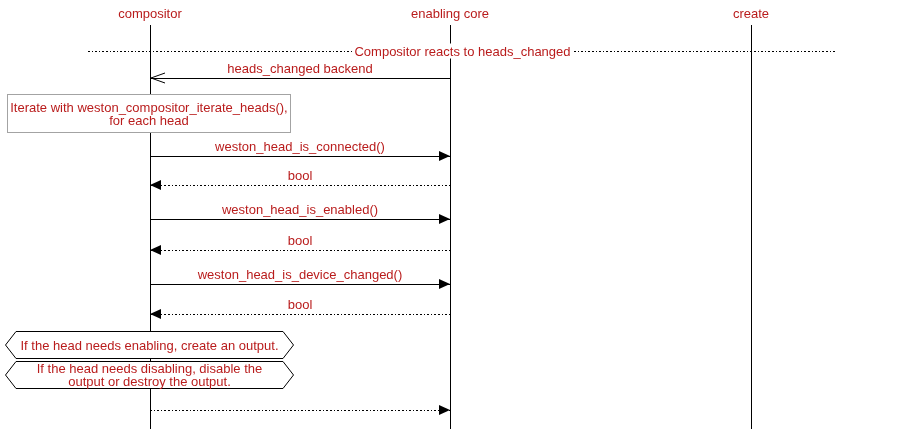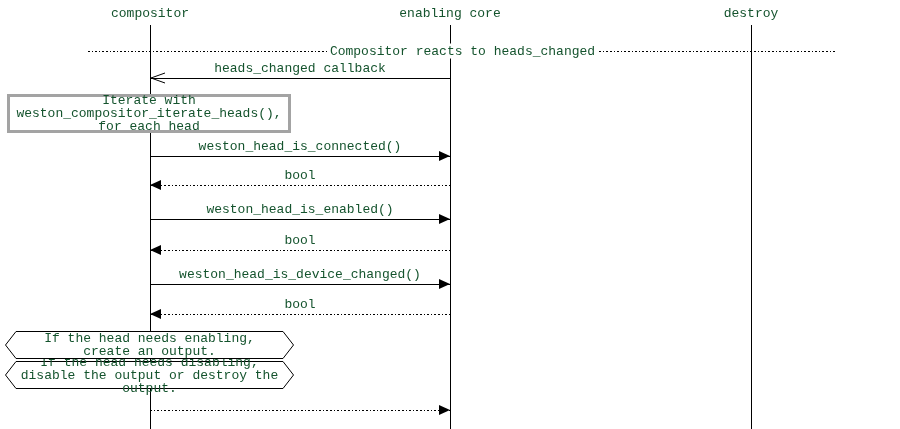--- a/index.html
+++ b/index.html
@@ -1,22 +1,22 @@
 <!DOCTYPE html>
 <html><head>
 <meta charset="utf-8">
 <style>
   html, body { margin: 0; padding: 0; background: #ffffff; }
   .canvas {
     position: relative;
     width: 900px; height: 429px;
     background: #ffffff;
-    font-family: Liberation Mono, monospace;
+    font-family: Liberation Sans, sans-serif;
     font-size: 13px;
-    color: #14532d;
+    color: #b91c1c;
     overflow: hidden;
   }
   
   .lifeline {
     position: absolute; top: 25px; height: 404px; width: 1px;
     background: #000; z-index: 1;
   }
   .lifeline-label {
     position: absolute; top: 6px; transform: translateX(-50%);
     white-space: nowrap; z-index: 2;
@@ -47,21 +47,21 @@
   }
   .arrow-filled-left {
     position: absolute; left: 0; top: -5px; width: 0; height: 0;
     border-top: 5px solid transparent; border-bottom: 5px solid transparent;
     border-right: 11px solid #000;
   }
   .arrow-open-left { position: absolute; left: 0; top: -6px; }
   
   .note-rect {
     position: absolute; left: 7px; top: 94px; width: 284px; height: 39px;
-    border: 3px solid #a3a3a3; background: #ffffff; z-index: 4;
+    border: 1px solid #a3a3a3; background: #ffffff; z-index: 4;
     display: flex; align-items: center; justify-content: center;
     text-align: center; line-height: 13px; padding: 0 2px; box-sizing: border-box;
   }
   .note-hex { position: absolute; left: 5px; width: 289px; height: 28px; z-index: 4; }
   .note-hex svg { position: absolute; left: 0; top: 0; }
   .note-hex .hex-text {
     position: absolute; left: 0; top: 0; right: 0; bottom: 0;
     display: flex; align-items: center; justify-content: center;
     text-align: center; line-height: 13px; padding: 0 14px;
   }
@@ -72,28 +72,28 @@
 <body>
 
 <div class="canvas">
 
   <div class="lifeline" style="left:150px"></div>
   <div class="lifeline" style="left:450px"></div>
   <div class="lifeline" style="left:751px"></div>
 
   <div class="lifeline-label" style="left:150px">compositor</div>
   <div class="lifeline-label" style="left:450px">enabling core</div>
-  <div class="lifeline-label" style="left:751px">destroy</div>
+  <div class="lifeline-label" style="left:751px">create</div>
 
   <div class="title-row">
     <span class="title-label">Compositor reacts to heads_changed</span>
   </div>
 
   <div class="msg" style="top:78px">
-    <div class="msg-label">heads_changed callback</div>
+    <div class="msg-label">heads_changed backend</div>
     <div class="msg-line"></div>
     <svg class="arrow-open-left" width="15" height="12" viewBox="0 0 15 12">
       <path d="M1,6 L15,1 M1,6 L15,11" stroke="#000" stroke-width="1" fill="none"></path>
     </svg>
   </div>
 
   <div class="note-rect">Iterate with weston_compositor_iterate_heads(), for each head</div>
 
   <div class="msg" style="top:156px">
     <div class="msg-label">weston_head_is_connected()</div>

